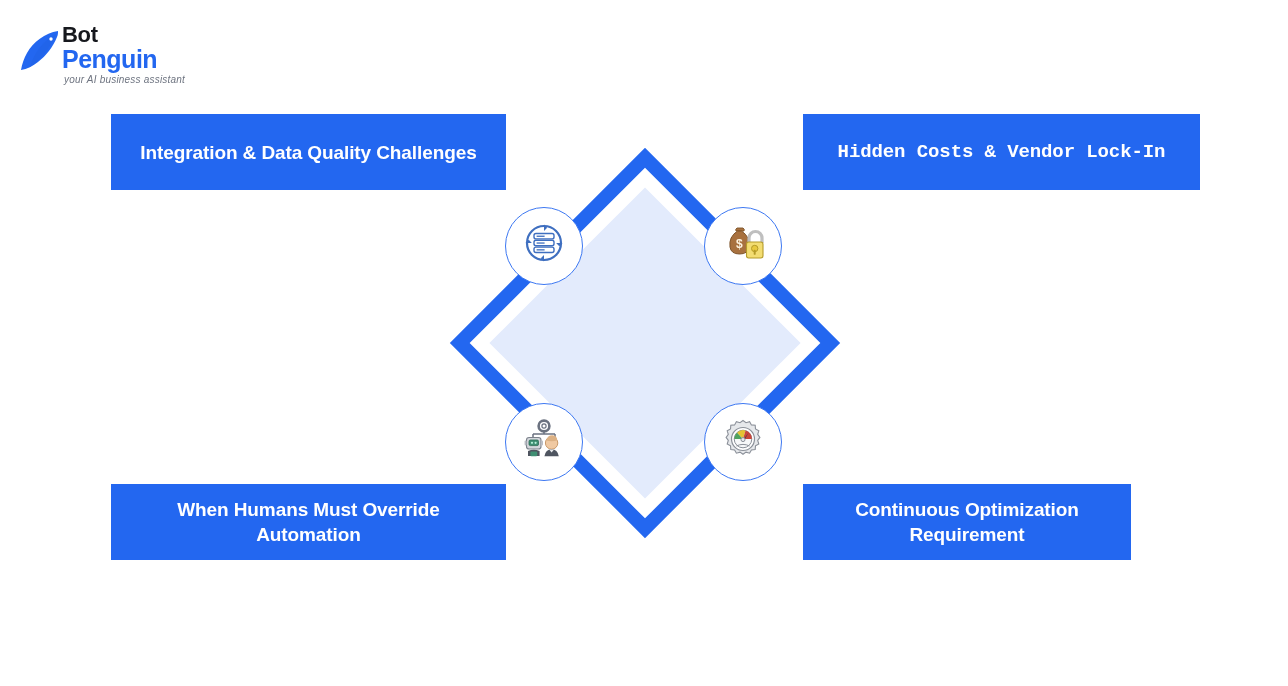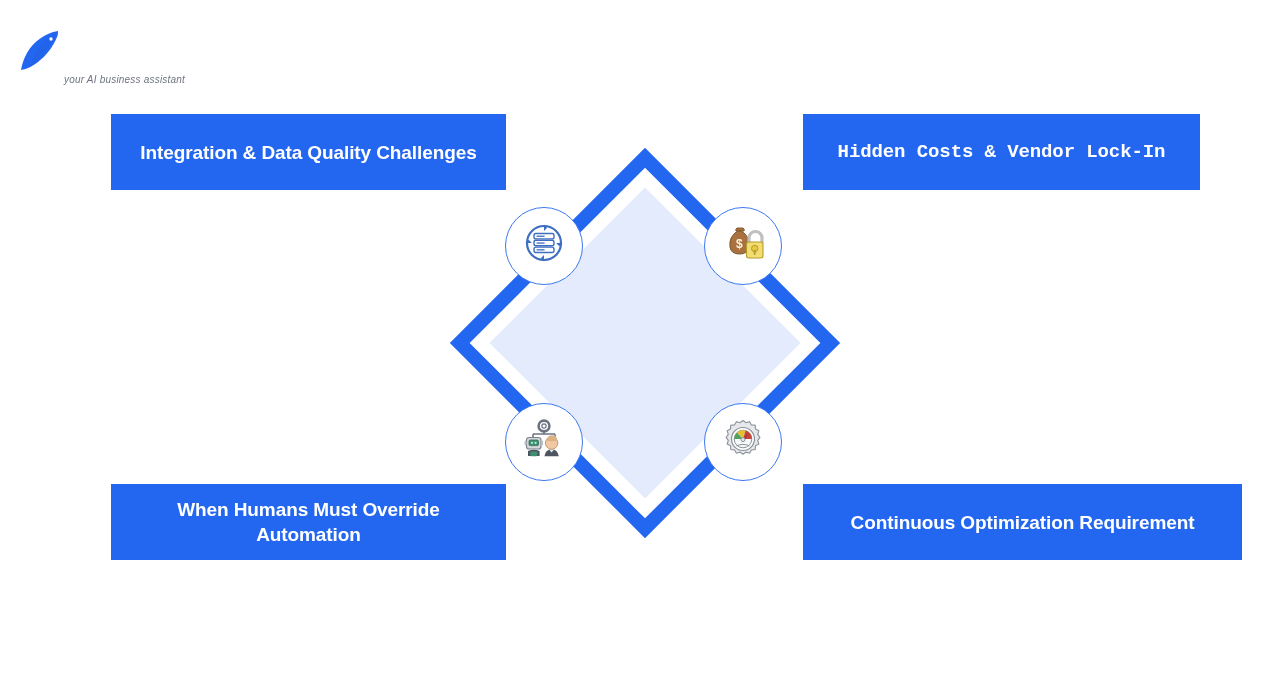--- a/index.html
+++ b/index.html
@@ -75,21 +75,21 @@
     font-size: 19px;
     font-weight: bold;
     line-height: 25px;
     letter-spacing: -0.1px;
     padding: 0 23px;
     box-sizing: border-box;
   }
   .box-tl { left: 111px;  top: 114px; width: 395px; height: 76px; }
   .box-tr { left: 803px;  top: 114px; width: 397px; height: 76px; font-family: Liberation Mono, monospace; }
   .box-bl { left: 111px;  top: 484px; width: 395px; height: 76px; }
-  .box-br { left: 803px;  top: 484px; width: 439px; height: 76px; }
+  .box-br { left: 803px;  top: 484px; width: 328px; height: 76px; }
 
   
   .diamond-stage {
     position: absolute;
     left: 455px;
     top: 150px;
     width: 380px;
     height: 386px;
   }
   .diamond-outer {
@@ -141,20 +141,24 @@
 <body>
 
 <div class="logo">
   <span class="logo-mark">
     <svg width="46" height="46" viewBox="0 0 46 46" xmlns="http://www.w3.org/2000/svg">
       <path d="M40 3 C27 5 15 14 9 25 C6 30 4 36 3 42 C9 41 15 38 20 34 C28 28 35 19 39 9 C40 7 40 5 40 3 Z" fill="#2367F0"></path>
       <path d="M38 6 C30 10 23 17 18 25 C15 30 13 35 12 39 C17 36 22 31 26 26 C31 20 35 13 38 6 Z" fill="#1f5fe0" opacity="0.35"></path>
       <circle cx="33" cy="11" r="1.7" fill="#ffffff"></circle>
     </svg>
   </span>
+  <span class="logo-text">
+    <span class="logo-word-bot">Bot</span>
+    <span class="logo-word-penguin">Penguin</span>
+  </span>
   <span class="logo-tagline">your AI business assistant</span>
 </div>
 
 <div class="label-box box-tl">
   <span>Integration &amp; Data Quality Challenges</span>
 </div>
 
 <div class="label-box box-tr">
   <span>Hidden Costs &amp; Vendor Lock-In</span>
 </div>

